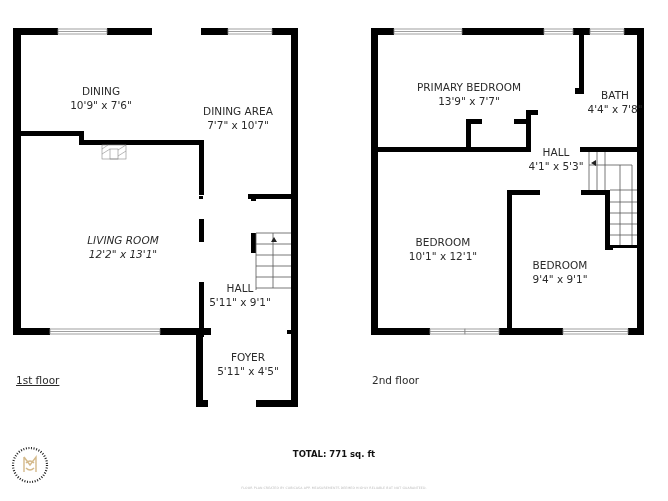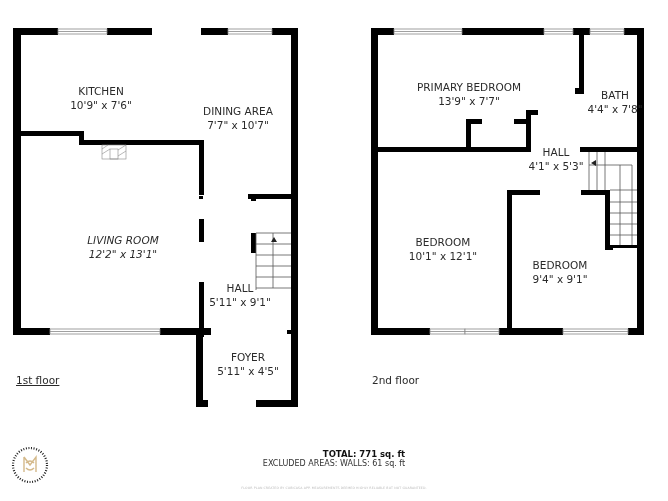--- a/index.html
+++ b/index.html
@@ -139,21 +139,21 @@
     <line x1="610" y1="202" x2="637" y2="202"></line>
     <line x1="610" y1="213" x2="637" y2="213"></line>
     <line x1="610" y1="224" x2="637" y2="224"></line>
     <line x1="610" y1="235" x2="637" y2="235"></line>
     <line x1="620" y1="165" x2="620" y2="245"></line>
   </g>
   <polygon points="591,163 596,160 596,166" fill="#222"></polygon>
 </svg>
 
 <div class="room-label" style="left:101px; top:84px;">
-  <span>KITCHEN</span>
+  <span>DINING</span>
   <span class="dims">10'9" x 7'6"</span>
 </div>
 <div class="room-label" style="left:238px; top:104px;">
   <span>DINING AREA</span>
   <span class="dims">7'7" x 10'7"</span>
 </div>
 <div class="room-label" style="left:123px; top:233px;font-style:italic;">
   <span>LIVING ROOM</span>
   <span class="dims">12'2" x 13'1"</span>
 </div>
@@ -190,15 +190,14 @@
 <div class="floor-label" style="left:16px; top:374px;text-decoration:underline;">1st floor</div>
 <div class="floor-label" style="left:372px; top:374px;">2nd floor</div>
 
 <svg class="logo" viewBox="0 0 40 40" xmlns="http://www.w3.org/2000/svg">
   <circle cx="20" cy="20" r="17" fill="none" stroke="#222" stroke-width="2.2" stroke-dasharray="1 1.6"></circle>
   <path d="M14 12 L14 27 M14 12 L20 20 L26 12 L26 27 M16 18 Q20 14 24 18 M16 23 Q20 27 24 23" fill="none" stroke="#d4b98a" stroke-width="1.4"></path>
 </svg>
 
 <div class="summary">
   <div class="total">TOTAL: 771 sq. ft</div>
-  <div>EXCLUDED AREAS: WALLS: 61 sq. ft</div>
 </div>
 <div class="disclaimer">FLOOR PLAN CREATED BY CUBICASA APP. MEASUREMENTS DEEMED HIGHLY RELIABLE BUT NOT GUARANTEED.</div>
 
 </body></html>

